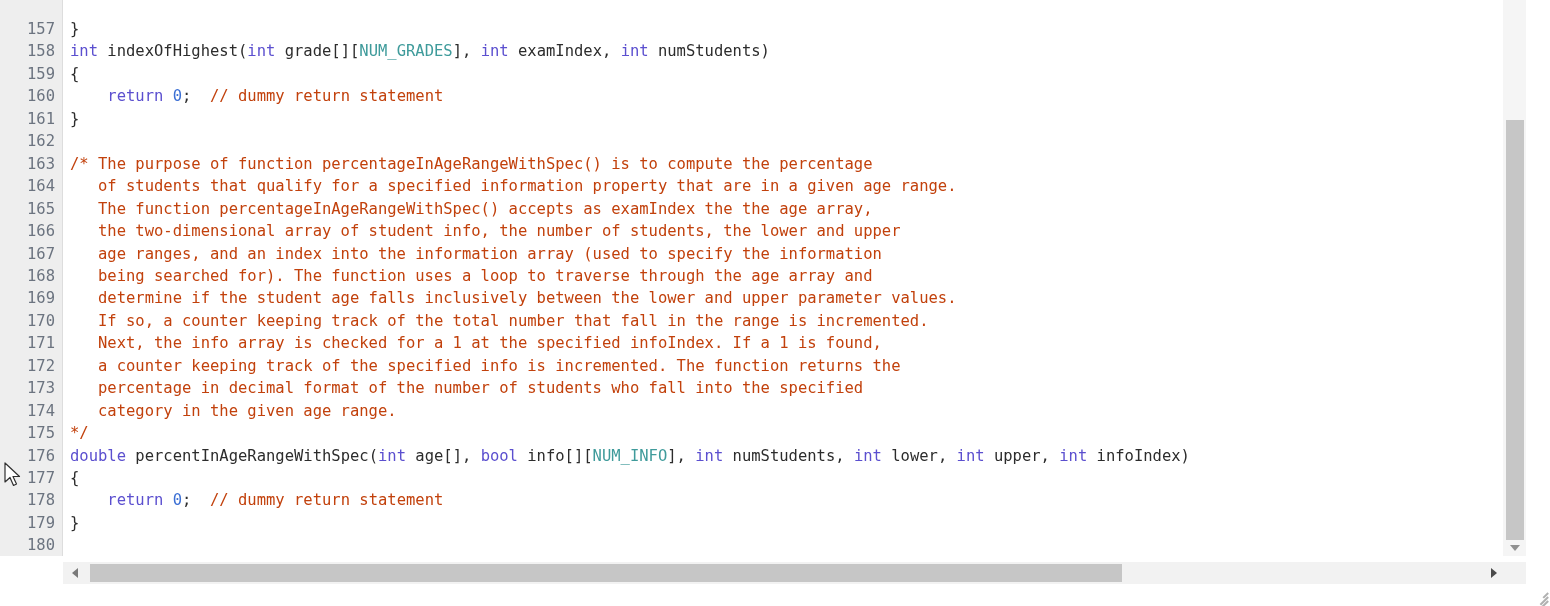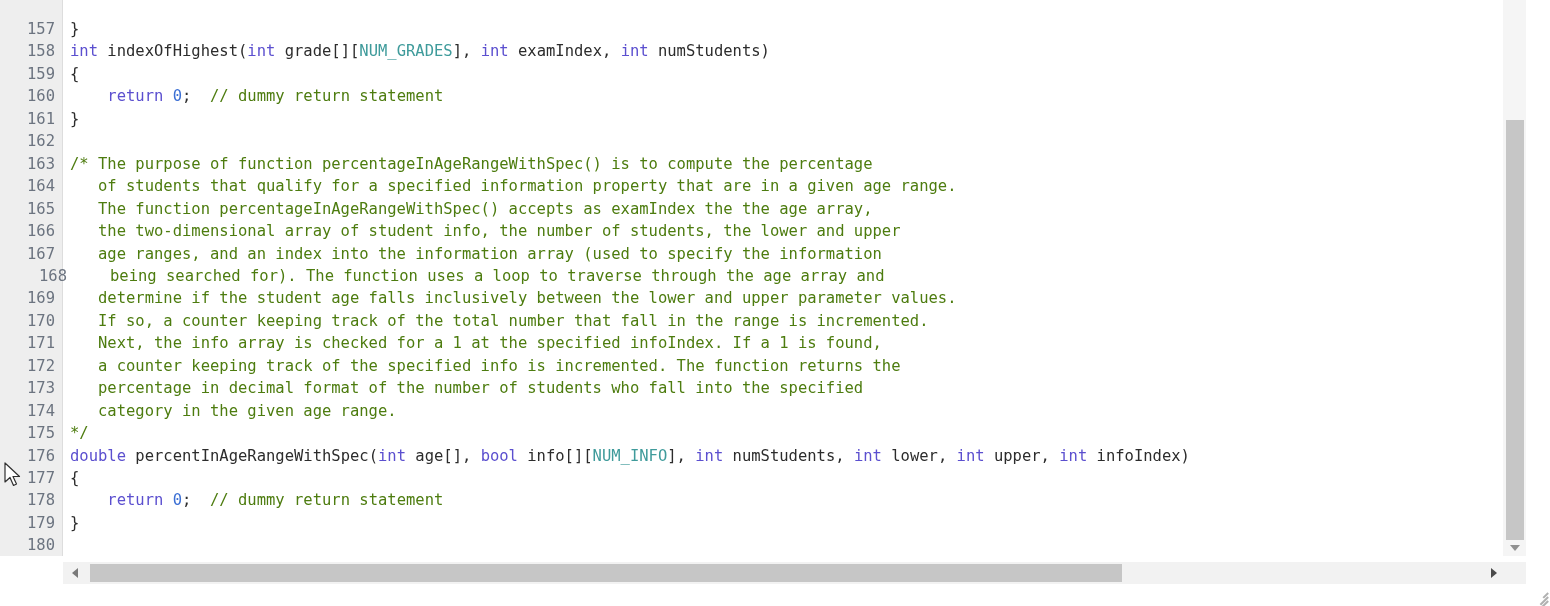--- a/index.html
+++ b/index.html
@@ -66,21 +66,21 @@
     left: 70px;
     color: #2c2c2c;
     font-size: 15.5px;
     font-family: "DejaVu Sans Mono", "Liberation Mono", monospace;
     white-space: pre;
   }
 
   
   .kw   { color: #5b4fcf; }
   .num  { color: #3b6fd4; }
-  .cmt  { color: #4d7c0f; }
+  .cmt  { color: #c2410c; }
   .mac  { color: #3f9b9b; }
   .pl   { color: #2c2c2c; }
 
   
   .vscroll {
     position: absolute;
     right: 0; top: 0;
     width: 24px;
     height: 556px;
     background: #f5f5f5;
@@ -205,21 +205,21 @@
         <div class="row" style="position: absolute; left: 0px; top: 8.45px; width: 1526px;"><span class="ln">158</span><span class="code"><span class="kw">int</span><span class="pl"> indexOfHighest(</span><span class="kw">int</span><span class="pl"> grade[][</span><span class="mac">NUM_GRADES</span><span class="pl">], </span><span class="kw">int</span><span class="pl"> examIndex, </span><span class="kw">int</span><span class="pl"> numStudents)</span></span></div>
         <div class="row" style="position: absolute; left: 0px; top: 30.9px; width: 1526px;"><span class="ln">159</span><span class="code"><span class="pl">{</span></span></div>
         <div class="row" style="position: absolute; left: 0px; top: 53.35px; width: 1526px;"><span class="ln">160</span><span class="code"><span class="pl">    </span><span class="kw">return</span><span class="pl"> </span><span class="num">0</span><span class="pl">;  </span><span class="cmt">// dummy return statement</span></span></div>
         <div class="row" style="position: absolute; left: 0px; top: 75.8px; width: 1526px;"><span class="ln">161</span><span class="code"><span class="pl">}</span></span></div>
         <div class="row" style="position: absolute; left: 0px; top: 98.25px; width: 1526px;"><span class="ln">162</span><span class="code"></span></div>
         <div class="row" style="position: absolute; left: 0px; top: 120.7px; width: 1526px;"><span class="ln">163</span><span class="code"><span class="cmt">/* The purpose of function percentageInAgeRangeWithSpec() is to compute the percentage</span></span></div>
         <div class="row" style="position: absolute; left: 0px; top: 143.15px; width: 1526px;"><span class="ln">164</span><span class="code"><span class="cmt">   of students that qualify for a specified information property that are in a given age range.</span></span></div>
         <div class="row" style="position: absolute; left: 0px; top: 165.6px; width: 1526px;"><span class="ln">165</span><span class="code"><span class="cmt">   The function percentageInAgeRangeWithSpec() accepts as examIndex the the age array,</span></span></div>
         <div class="row" style="position: absolute; left: 0px; top: 188.05px; width: 1526px;"><span class="ln">166</span><span class="code"><span class="cmt">   the two-dimensional array of student info, the number of students, the lower and upper</span></span></div>
         <div class="row" style="position: absolute; left: 0px; top: 210.5px; width: 1526px;"><span class="ln">167</span><span class="code"><span class="cmt">   age ranges, and an index into the information array (used to specify the information</span></span></div>
-        <div class="row" style="position: absolute; left: 12px; top: 232.95px; width: 1526px;"><span class="ln">168</span><span class="code"><span class="cmt">   being searched for). The function uses a loop to traverse through the age array and</span></span></div>
+        <div class="row" style="position: absolute; left: 0px; top: 232.95px; width: 1526px;"><span class="ln">168</span><span class="code"><span class="cmt">   being searched for). The function uses a loop to traverse through the age array and</span></span></div>
         <div class="row" style="position: absolute; left: 0px; top: 255.4px; width: 1526px;"><span class="ln">169</span><span class="code"><span class="cmt">   determine if the student age falls inclusively between the lower and upper parameter values.</span></span></div>
         <div class="row" style="position: absolute; left: 0px; top: 277.85px; width: 1526px;"><span class="ln">170</span><span class="code"><span class="cmt">   If so, a counter keeping track of the total number that fall in the range is incremented.</span></span></div>
         <div class="row" style="position: absolute; left: 0px; top: 300.3px; width: 1526px;"><span class="ln">171</span><span class="code"><span class="cmt">   Next, the info array is checked for a 1 at the specified infoIndex. If a 1 is found,</span></span></div>
         <div class="row" style="position: absolute; left: 0px; top: 322.75px; width: 1526px;"><span class="ln">172</span><span class="code"><span class="cmt">   a counter keeping track of the specified info is incremented. The function returns the</span></span></div>
         <div class="row" style="position: absolute; left: 0px; top: 345.2px; width: 1526px;"><span class="ln">173</span><span class="code"><span class="cmt">   percentage in decimal format of the number of students who fall into the specified</span></span></div>
         <div class="row" style="position: absolute; left: 0px; top: 367.65px; width: 1526px;"><span class="ln">174</span><span class="code"><span class="cmt">   category in the given age range.</span></span></div>
         <div class="row" style="position: absolute; left: 0px; top: 390.1px; width: 1526px;"><span class="ln">175</span><span class="code"><span class="cmt">*/</span></span></div>
         <div class="row" style="position: absolute; left: 0px; top: 412.55px; width: 1526px;"><span class="ln">176</span><span class="code"><span class="kw">double</span><span class="pl"> percentInAgeRangeWithSpec(</span><span class="kw">int</span><span class="pl"> age[], </span><span class="kw">bool</span><span class="pl"> info[][</span><span class="mac">NUM_INFO</span><span class="pl">], </span><span class="kw">int</span><span class="pl"> numStudents, </span><span class="kw">int</span><span class="pl"> lower, </span><span class="kw">int</span><span class="pl"> upper, </span><span class="kw">int</span><span class="pl"> infoIndex)</span></span></div>
         <div class="row" style="position: absolute; left: 0px; top: 435px; width: 1526px;"><span class="ln">177</span><span class="code"><span class="pl">{</span></span></div>
         <div class="row" style="position: absolute; left: 0px; top: 457.45px; width: 1526px;"><span class="ln">178</span><span class="code"><span class="pl">    </span><span class="kw">return</span><span class="pl"> </span><span class="num">0</span><span class="pl">;  </span><span class="cmt">// dummy return statement</span></span></div>

